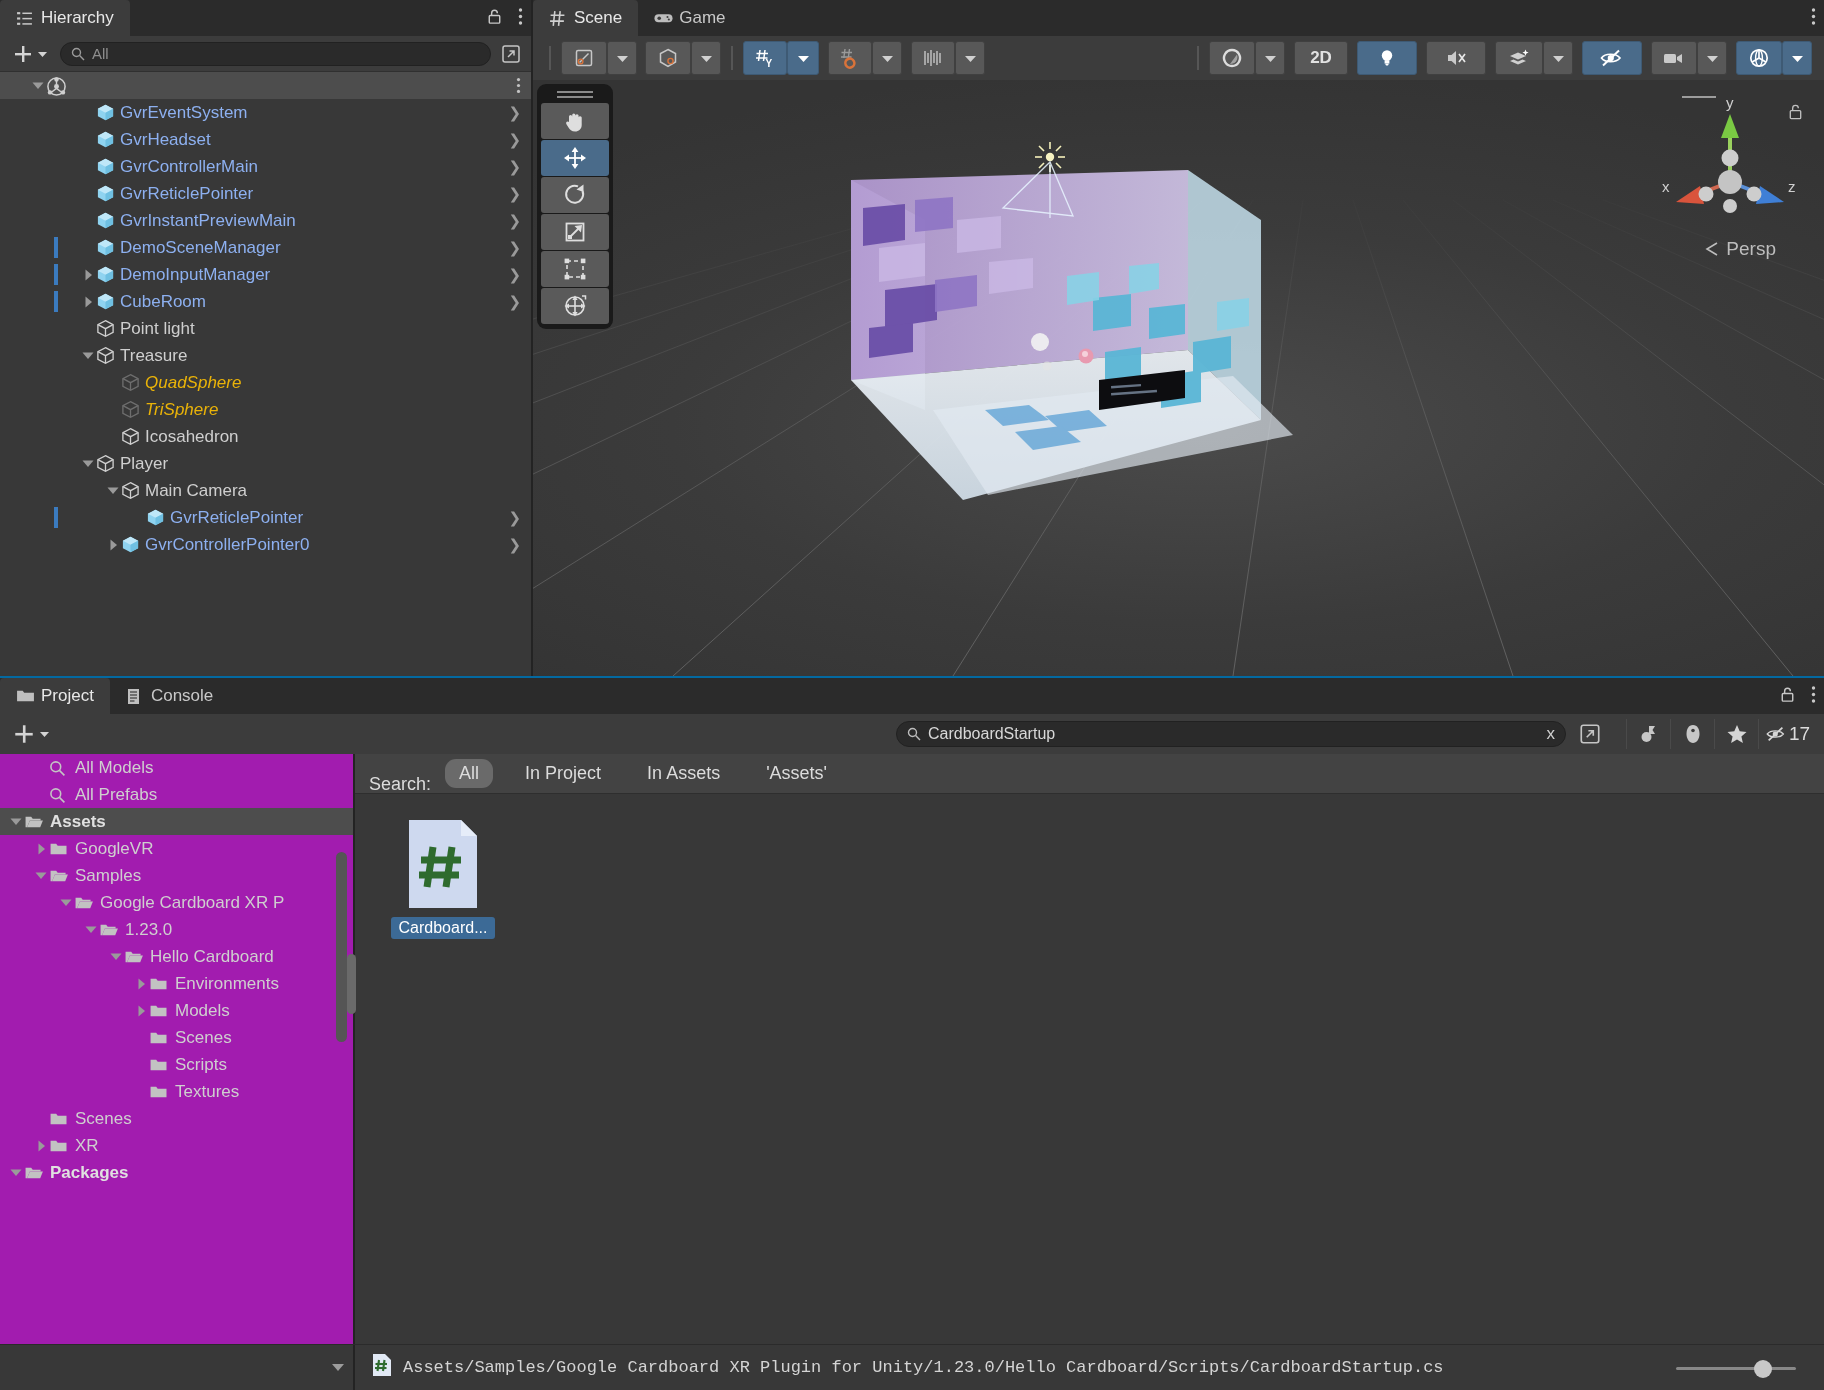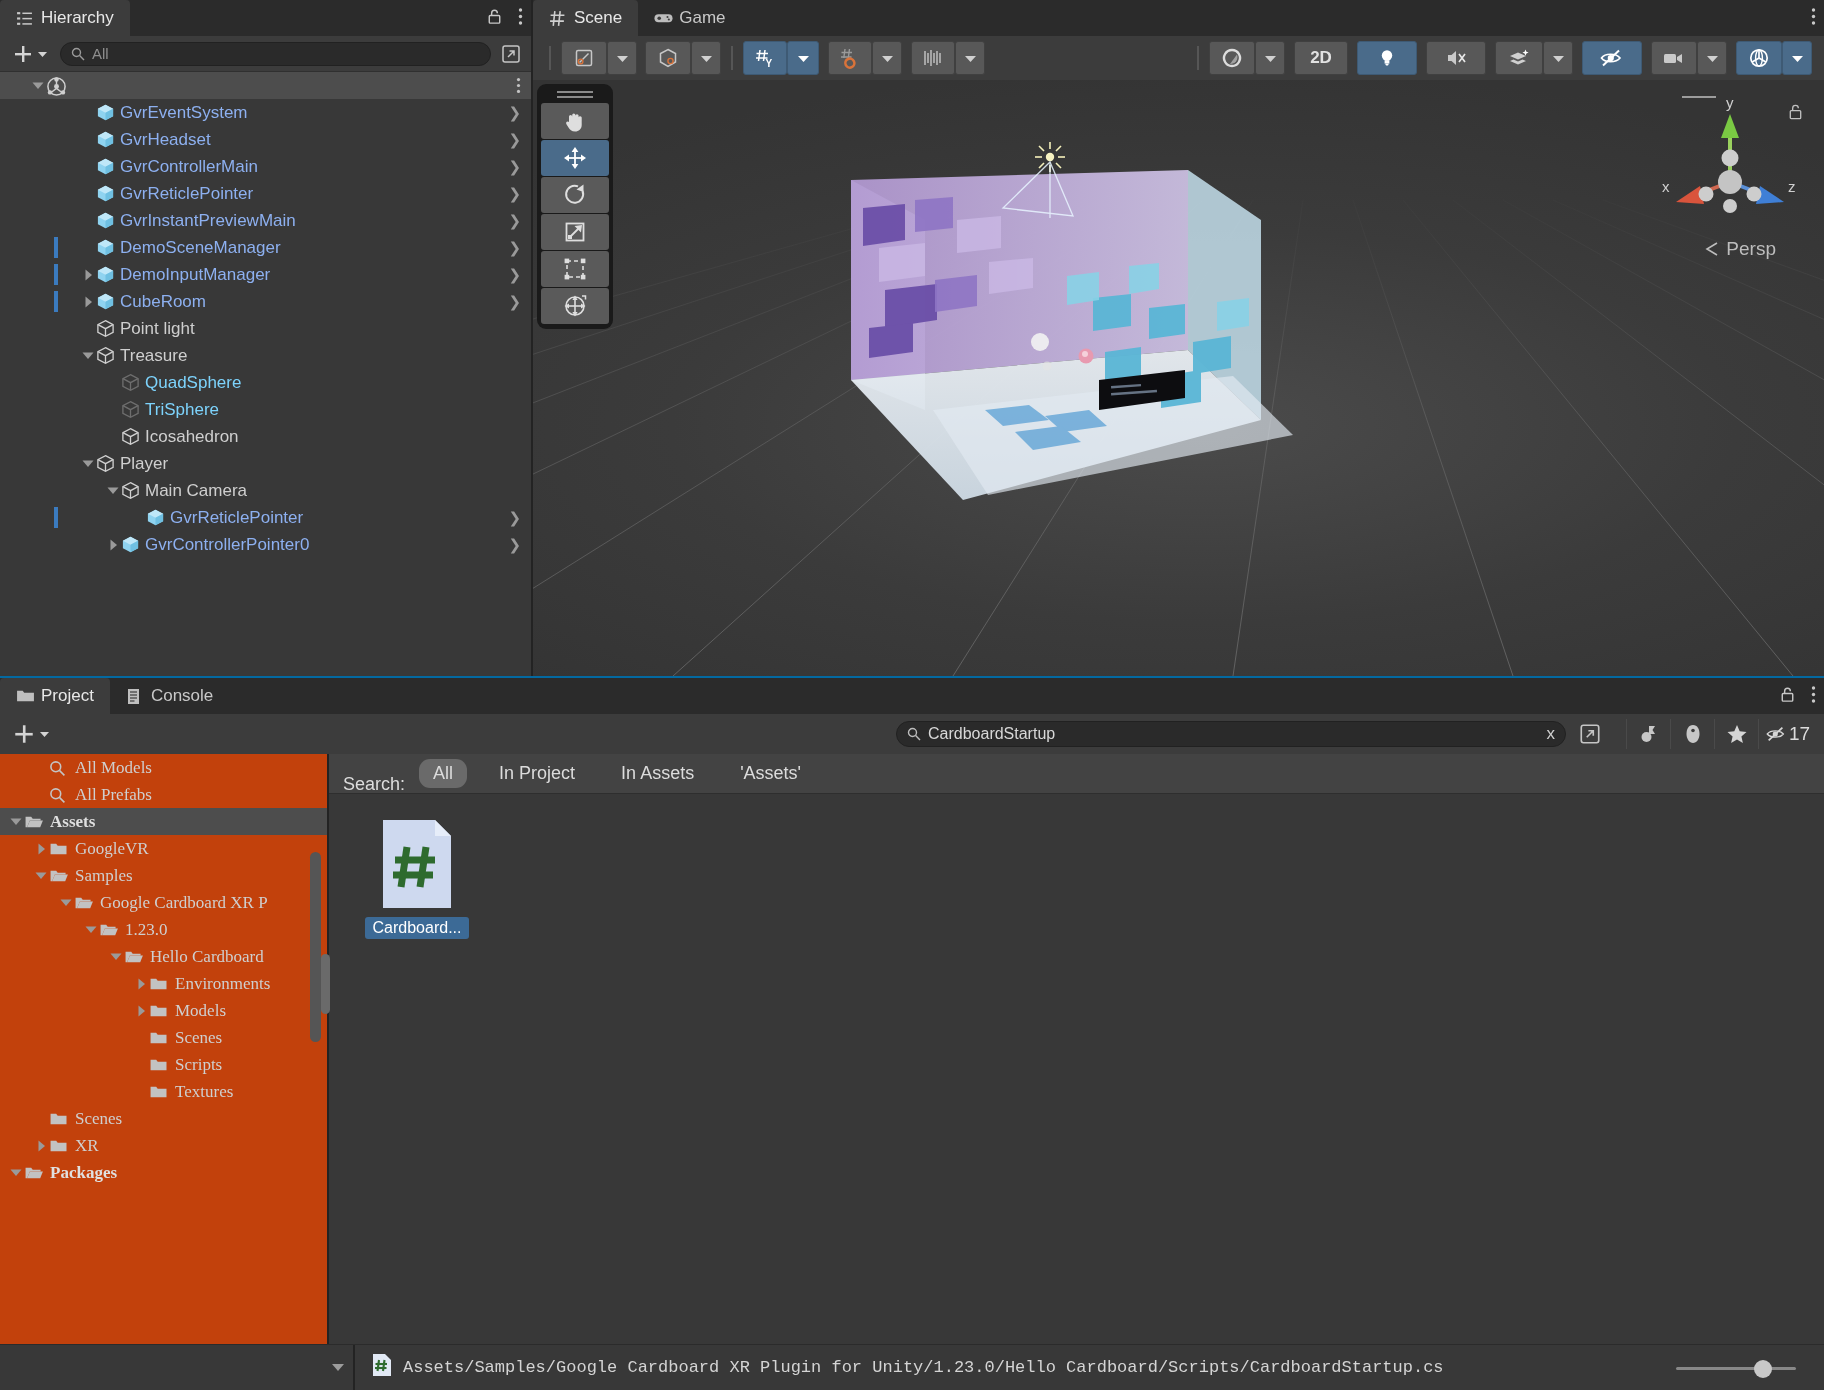--- a/index.html
+++ b/index.html
@@ -54,21 +54,21 @@
   .hier-tree { position:absolute; left:0; top:72px; right:0; bottom:0; background:#383838; overflow:hidden; }
   .hrow { height:27px; display:flex; align-items:center; position:relative; font-size:17px; }
   .hrow.sel { background:#4d4d4d; }
   .hrow .mark { position:absolute; left:54px; top:3px; width:4px; height:21px; background:#3b7bbf; }
   .hrow .tw { width:16px; height:16px; display:flex; align-items:center; justify-content:center; flex:0 0 auto; }
   .hrow .obj-ico { width:19px; height:19px; flex:0 0 auto; margin-right:5px; }
   .hrow .lbl { white-space:nowrap; }
   .hrow .chev { position:absolute; right:10px; top:5px; color:#9a9a9a; font-size:15px; }
   .lbl.prefab { color:#8db0f0; }
   .lbl.plain { color:#cfcfcf; }
-  .lbl.dim { color:#7dd3fc; }
+  .lbl.dim { color:#eab308;font-style:italic; }
   .lbl.scene { color:#e4e4e4; font-weight:bold; }
 
   
   .scene {
     position:absolute; left:533px; top:0; right:0; height:676px; background:#2b2b2b;
   }
   .scene-tabbar { height:36px; background:#2b2b2b; display:flex; align-items:flex-end; position:relative; }
   .scene-toolbar {
     height:44px; background:#3c3c3c; display:flex; align-items:center; padding:0 6px; gap:0;
   }
@@ -105,21 +105,21 @@
   .proj-toolbar { height:40px; background:#3c3c3c; display:flex; align-items:center; padding:0 8px; gap:8px; }
   .proj-search {
     width:670px; height:26px; background:#2a2a2a; border:1px solid #212121; border-radius:13px;
     display:flex; align-items:center; padding:0 10px; gap:7px; font-size:16px; color:#d8d8d8;
   }
   .proj-tools { display:flex; align-items:center; gap:0;padding-left:12px; }
   .ptool { width:44px; height:30px; display:flex; align-items:center; justify-content:center;
            border-left:1px solid #4a4a4a; }
 
   .proj-body { position:absolute; left:0; top:76px; right:0; bottom:46px; display:flex; }
-  .proj-left { width:329px; background:#c2410c; position:relative; border-right:2px solid #232323; overflow:hidden;font-family:Liberation Serif, serif; }
+  .proj-left { width:355px; background:#a21caf; position:relative; border-right:2px solid #232323; overflow:hidden; }
   .proj-right { flex:1 1 auto; background:#383838; position:relative; }
 
   .srow { height:27px; display:flex; align-items:center; font-size:17px; position:relative; }
   .srow.sel { background:#4d4d4d; }
   .srow .tw { width:16px; height:16px; display:flex; align-items:center; justify-content:center; flex:0 0 auto; }
   .srow .fico { width:20px; height:16px; margin-right:6px; flex:0 0 auto; }
   .srow .lbl { white-space:nowrap; color:#cfcfcf; }
   .srow .lbl.b { font-weight:bold; color:#e0e0e0; }
 
   .filterbar { height:40px; background:#434343; display:flex; align-items:center; gap:0; padding-left:14px;

